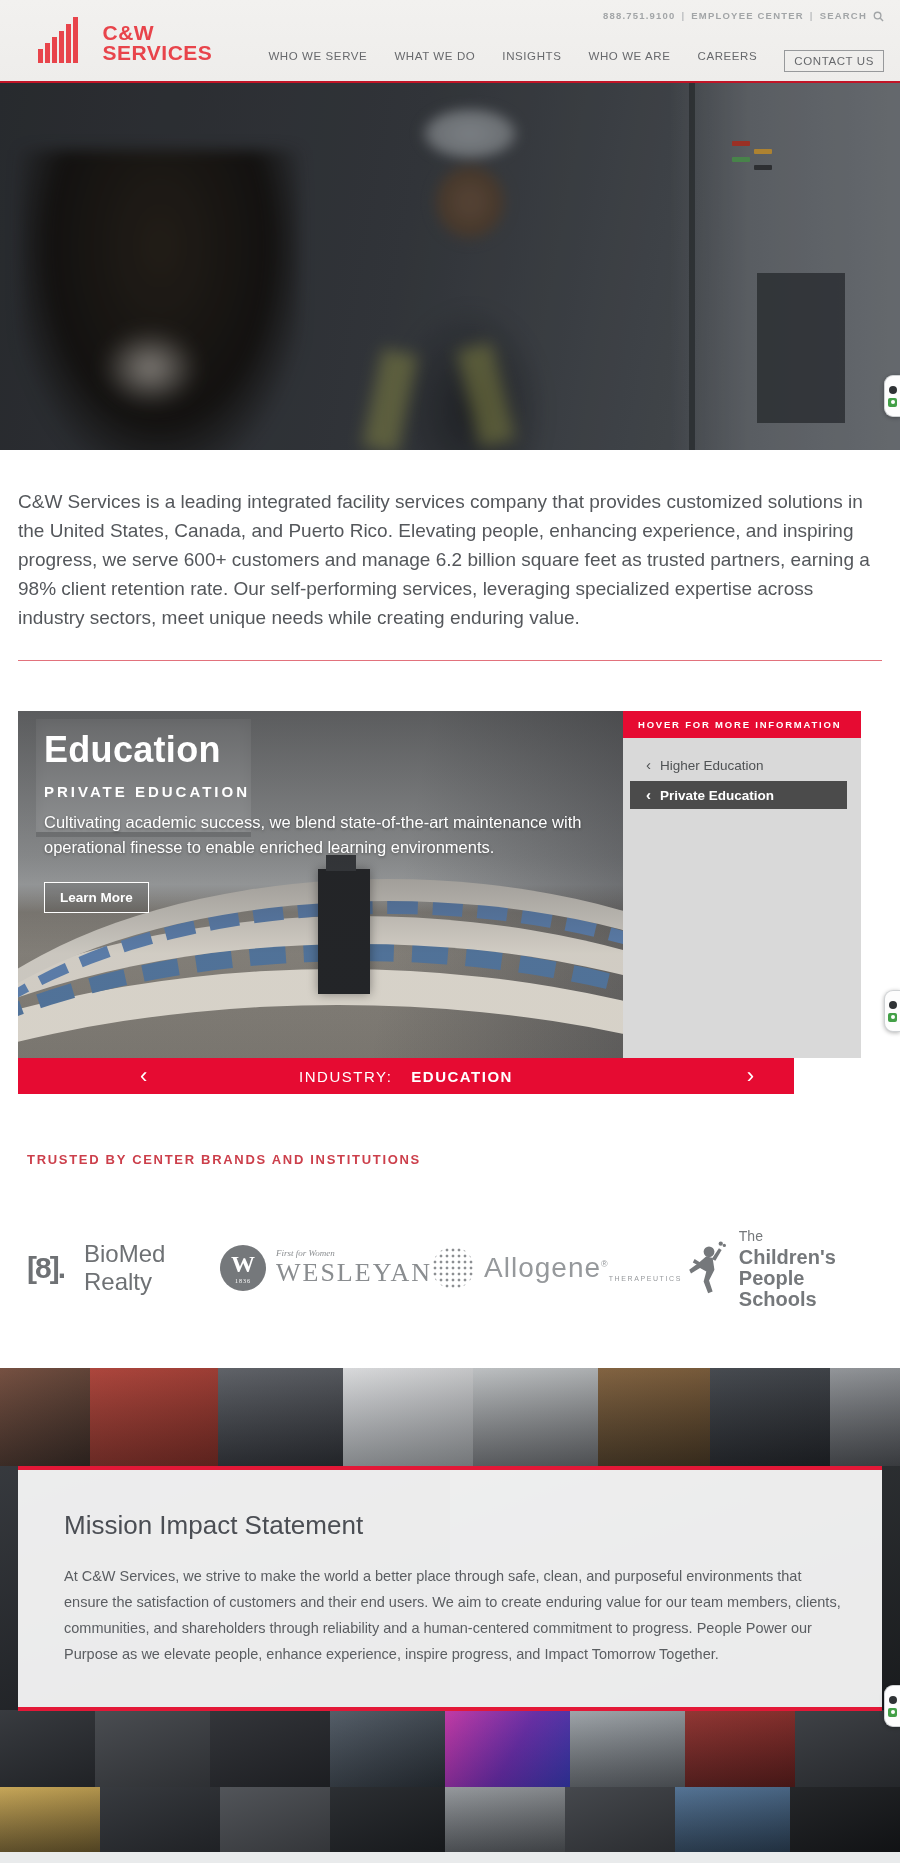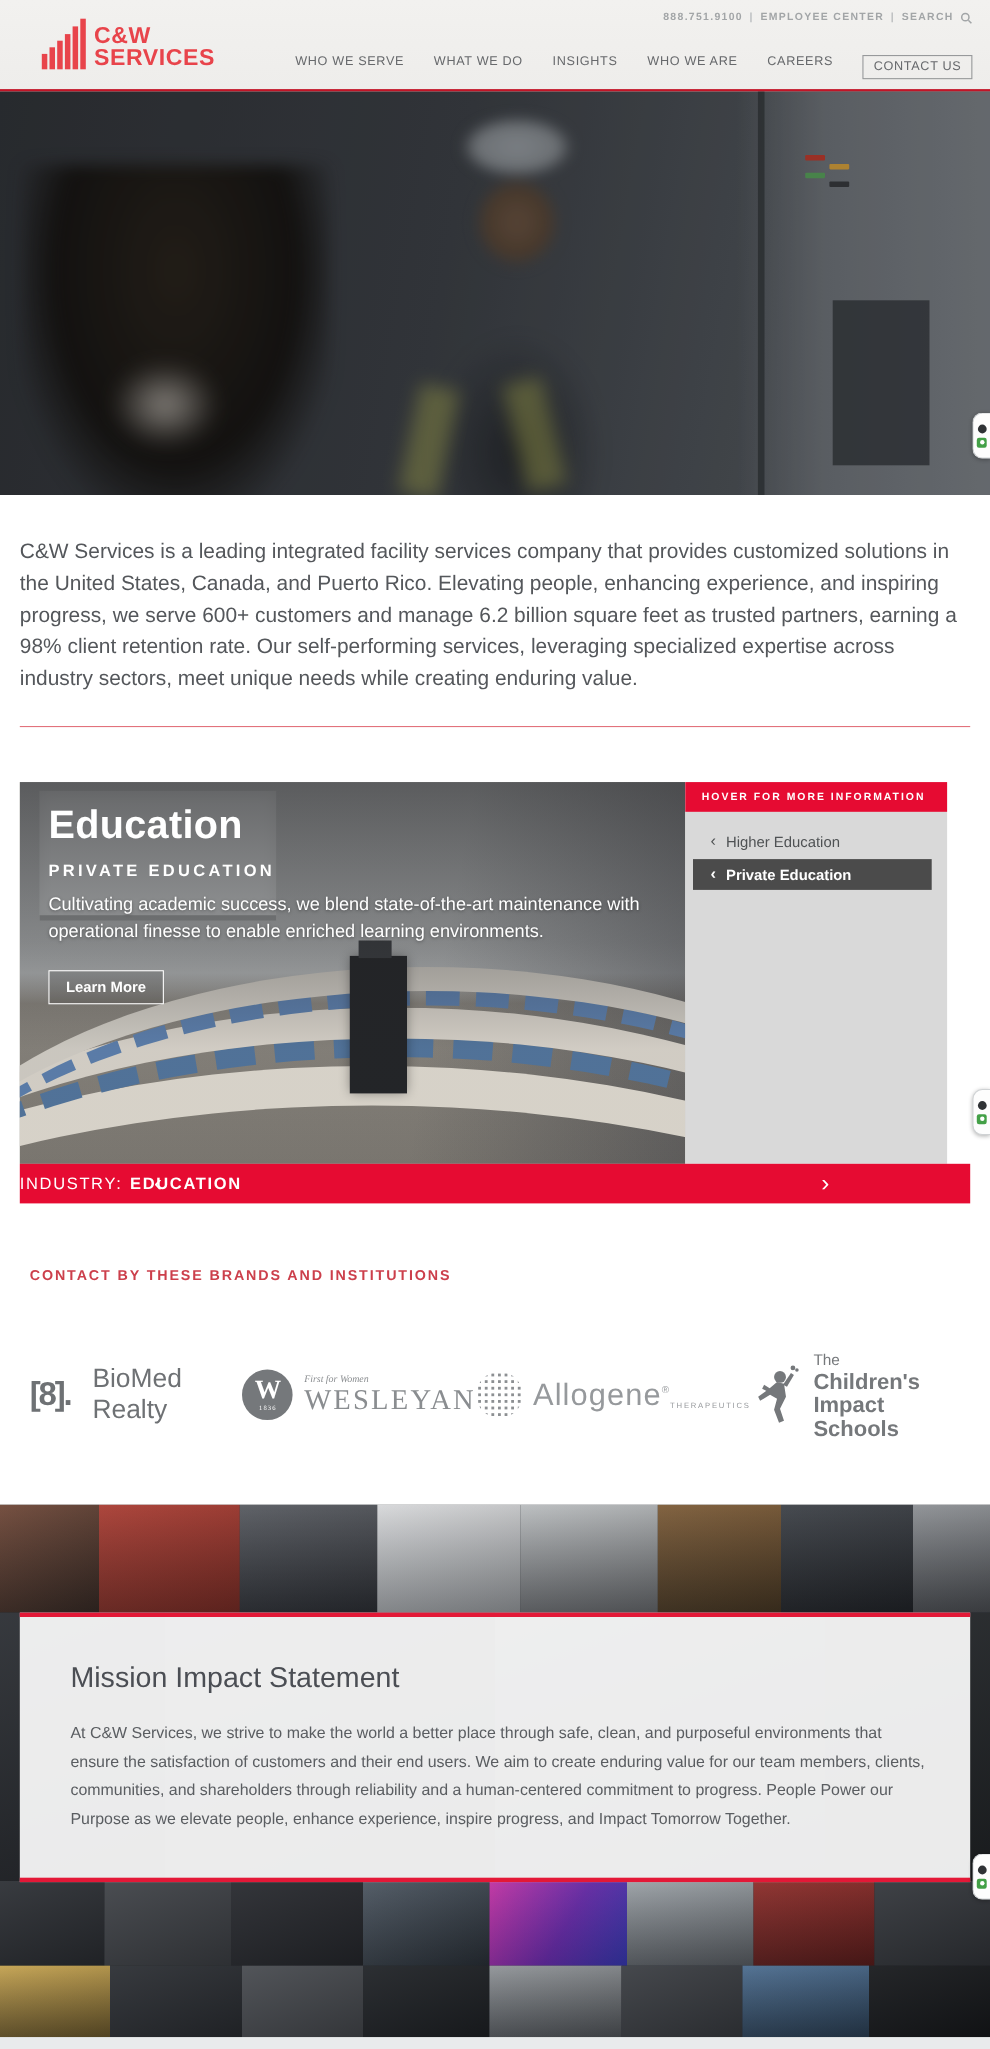--- a/index.html
+++ b/index.html
@@ -12,21 +12,21 @@
   .abs { position:absolute; }
 
   
   .header { position:absolute; top:0; left:0; width:900px; height:83px;
     background:linear-gradient(180deg,#f2f1ef 0%,#eeedeb 100%);
     border-bottom:2px solid #c11527; z-index:30; }
   .topbar { position:absolute; top:10px; right:16px; display:flex; align-items:center; gap:6px;
     font-size:9.5px; font-weight:bold; letter-spacing:1.2px; color:#a2a5a7; }
   .topbar .sep { color:#b9bcbe; }
   .search-glass { width:11px; height:11px; display:inline-block; position:relative; top:1px; }
-  .logo { position:absolute; left:38px; top:17px; display:flex; align-items:flex-end; gap:8px; }
+  .logo { position:absolute; left:38px; top:17px; display:flex; align-items:flex-end; gap:25px; }
   .logo-bars { display:flex; align-items:flex-end; gap:2.5px; height:46px; }
   .logo-bars i { display:block; width:4.5px; background:#e8444b; }
   .logo-bars i:nth-child(1){height:14px;} .logo-bars i:nth-child(2){height:20px;}
   .logo-bars i:nth-child(3){height:26px;} .logo-bars i:nth-child(4){height:32px;}
   .logo-bars i:nth-child(5){height:39px;} .logo-bars i:nth-child(6){height:46px;}
   .logo-text { color:#e8444b; font-weight:800; font-size:21px; line-height:20px; letter-spacing:.5px; }
   .nav { position:absolute; right:16px; bottom:9px; display:flex; gap:27px;
     font-size:11.5px; letter-spacing:.6px; color:#67696c; }
   .nav .nav-item { cursor:pointer; white-space:nowrap; }
   .nav .contact { border:1px solid #97999b; padding:4px 9px; }
@@ -84,22 +84,22 @@
   .learn-more { display:inline-block; margin-top:22px; border:1px solid #ffffff; padding:7px 15px;
     font-size:13.5px; font-weight:600; color:#fff; cursor:pointer; background:rgba(0,0,0,.12); }
   .side { position:absolute; left:605px; top:0; width:238px; height:347px; background:#d9d9d9; }
   .hover-banner { height:27px; background:#e60b32; color:#fff; font-size:9.5px; font-weight:800;
     letter-spacing:1.8px; display:flex; align-items:center; padding-left:15px; }
   .side-menu { padding-top:13px; }
   .side-item { height:28px; display:flex; align-items:center; gap:9px; padding-left:16px;
     font-size:13.5px; color:#4f5254; cursor:pointer; margin:0 14px 2px 7px; }
   .side-item .chev { font-size:15px; line-height:1; position:relative; top:-1px; }
   .side-item.active { background:#4b4b4b; color:#ffffff; font-weight:700; }
-  .industry-bar { position:absolute; left:0; top:347px; width:864px; height:36px; background:#e60b32;
-    display:flex; align-items:center; justify-content:flex-start; color:#fff; font-size:15px; letter-spacing:1.5px; }
+  .industry-bar { position:absolute; left:0; top:347px; width:776px; height:36px; background:#e60b32;
+    display:flex; align-items:center; justify-content:center; color:#fff; font-size:15px; letter-spacing:1.5px;gap:12px; }
   .industry-bar .val { font-weight:800; margin-left:7px; }
   .car-arrow { position:absolute; top:347px; height:36px; display:flex; align-items:center;
     color:#fff; font-size:22px; cursor:pointer; z-index:5; }
   .car-arrow.prev { left:122px; } .car-arrow.next { right:128px; }
 
   
   .trusted-heading { position:absolute; top:1152px; left:27px; font-size:13px; font-weight:800;
     letter-spacing:1.7px; color:#cc3f4b; }
   .logos { position:absolute; top:1222px; left:27px; width:846px; height:92px;
     display:flex; align-items:center; justify-content:space-between; color:#75787b; }
@@ -243,21 +243,21 @@
   </div>
 
   <div class="industry-bar">
     <span>INDUSTRY:</span>
     <span class="val">EDUCATION</span>
   </div>
   <span class="car-arrow prev">‹</span>
   <span class="car-arrow next">›</span>
 </div>
 
-<div class="trusted-heading">CONTACT BY THESE BRANDS AND INSTITUTIONS</div>
+<div class="trusted-heading">TRUSTED BY CENTER BRANDS AND INSTITUTIONS</div>
 
 <div class="logos">
   <div class="logo-item">
     <span class="bm-mark">[8].</span>
     <span class="bm-name">BioMed Realty</span>
   </div>
   <div class="logo-item">
     <div class="wes-circle">
       <span class="w">W</span>
       <span class="yr">1836</span>
@@ -279,21 +279,21 @@
       <circle cx="30" cy="14" r="6" fill="#75787b"></circle>
       <path d="M27 19 L34 21 L36 34 L30 46 L34 58 L29 60 L24 47 L27 36 L20 32 L10 38 L8 34 L19 26 Z" fill="#75787b"></path>
       <path d="M33 22 L41 10 L44 12 L37 24 Z" fill="#75787b"></path>
       <path d="M20 30 L12 26 L14 22 L22 27 Z" fill="#75787b"></path>
       <circle cx="43" cy="5" r="2.4" fill="#75787b"></circle>
       <circle cx="47" cy="7" r="1.8" fill="#75787b"></circle>
     </svg>
     <div class="guild-text">
       <span class="the">The</span>
       <span>Children's</span><br>
-      <span>Impact Schools</span>
+      <span>People Schools</span>
     </div>
   </div>
 </div>
 
 <div class="collage">
 
   <div class="t r1" style="width:90px;  background:linear-gradient(160deg,#6e4636,#3a2d28);"></div>
   <div class="t r1" style="width:128px; background:linear-gradient(180deg,#a83b31,#7e2f28);"></div>
   <div class="t r1" style="width:125px; background:linear-gradient(180deg,#56595f,#2f3238);"></div>
   <div class="t r1" style="width:130px; background:linear-gradient(180deg,#d6d7d9,#9fa3a7);"></div>

